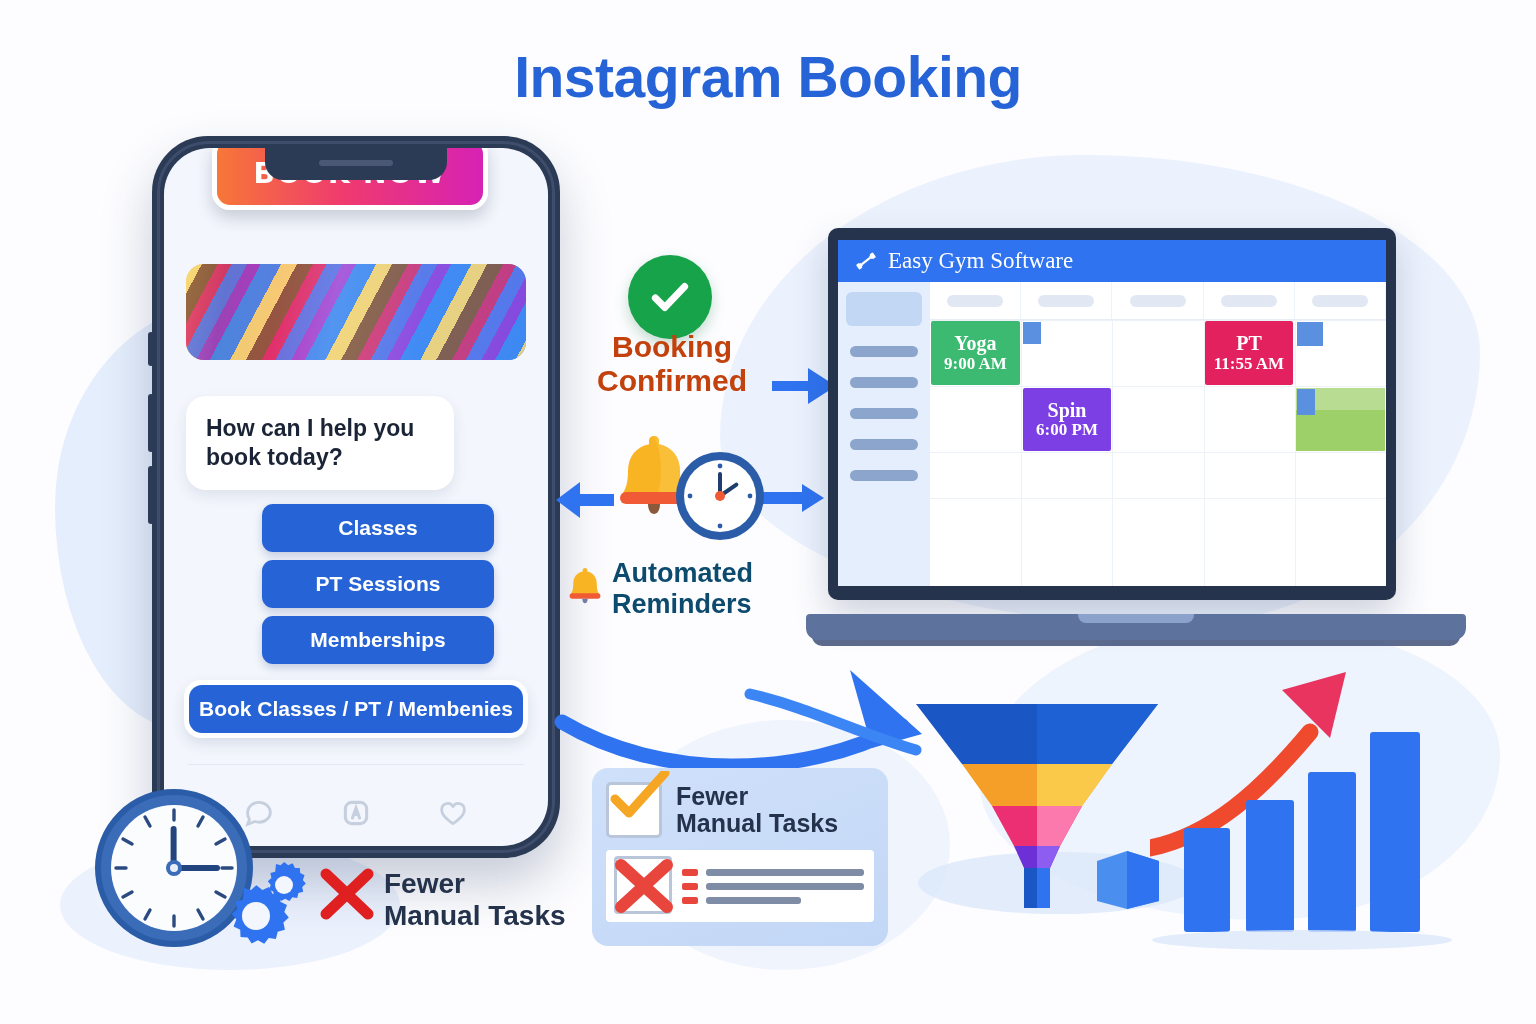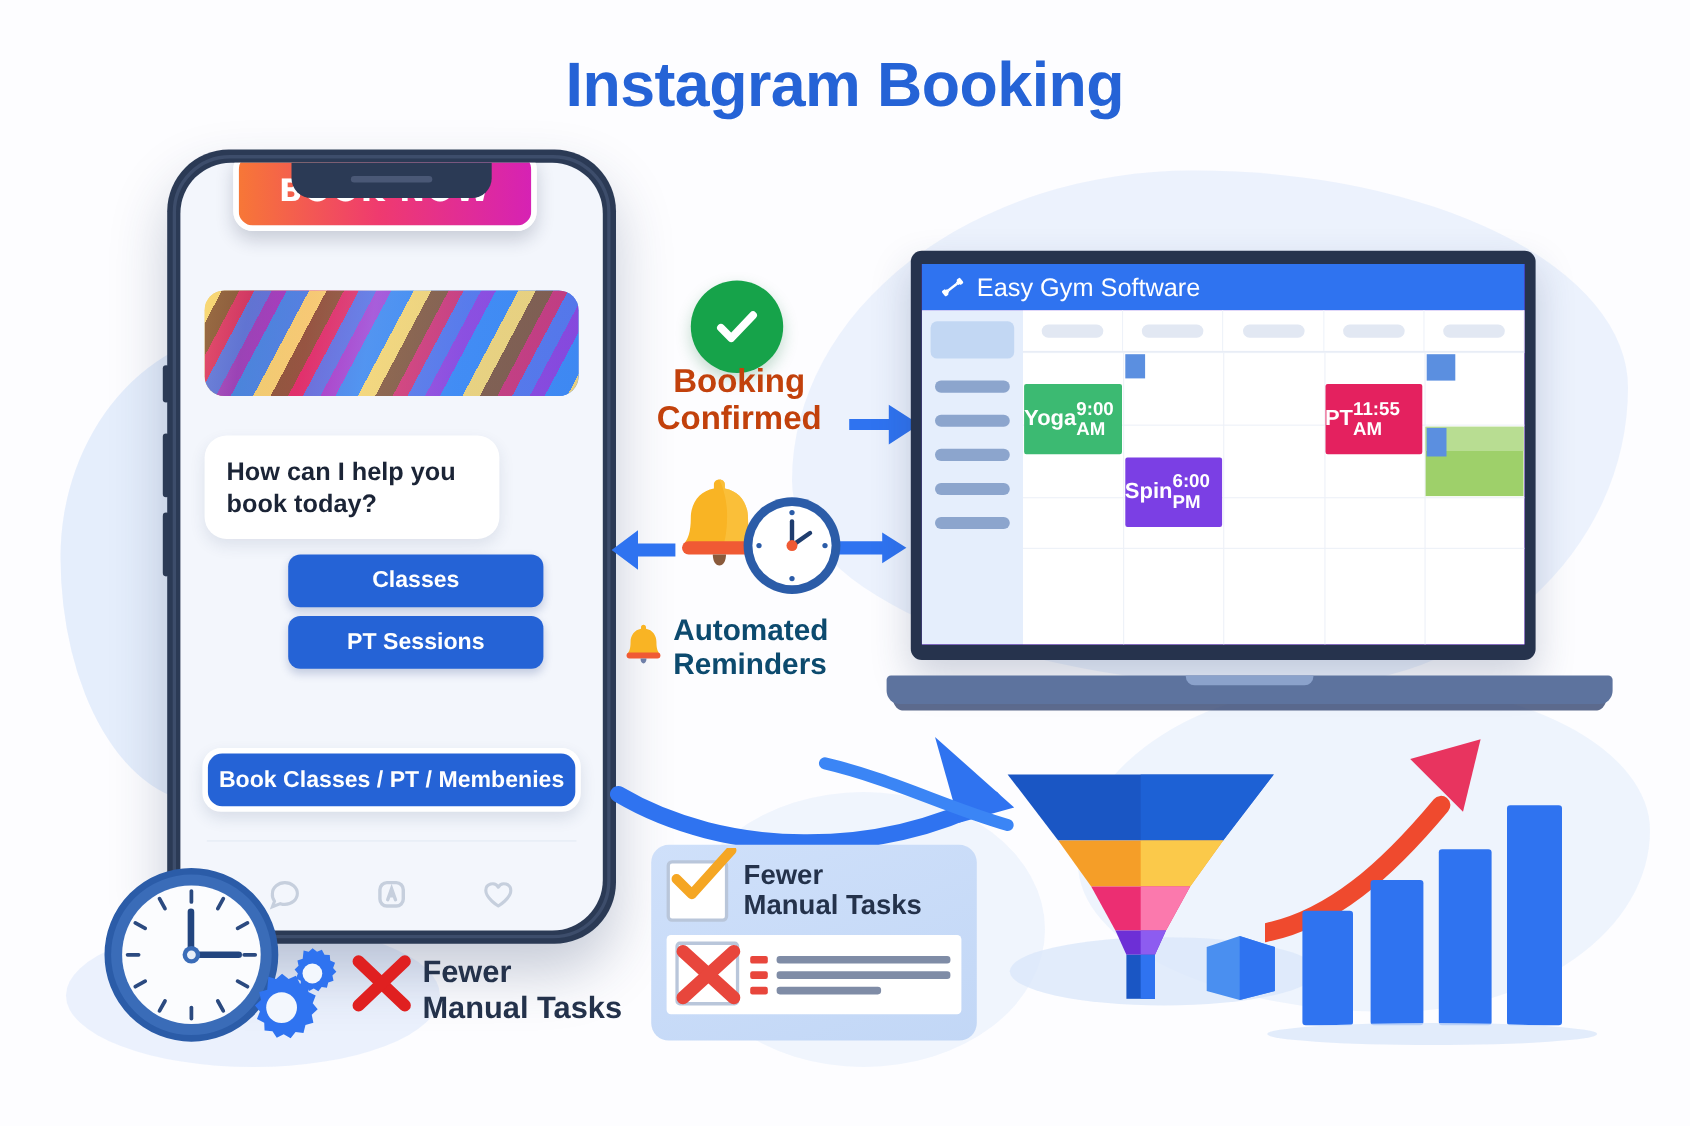--- a/index.html
+++ b/index.html
@@ -155,40 +155,40 @@
 
   .arrow-svg { position:absolute; overflow:visible; }
 
   
   #laptop { position:absolute; left:806px; top:228px; width:660px; height:412px; }
   #lid {
     position:absolute; left:22px; top:0; width:568px; height:372px;
     background:#26334d; border-radius:10px; padding:12px 10px 14px 10px;
     box-shadow:0 16px 36px rgba(40,60,100,.22);
   }
-  #laptop-screen { width:100%; height:100%; background:#6d28d9; overflow:hidden; position:relative;}
+  #laptop-screen { width:100%; height:100%; background:#fdba74; overflow:hidden; position:relative;font-family:Liberation Serif, serif;}
   #app-bar {
     height:42px; background:#2f73f0; display:flex; align-items:center; gap:10px; padding:0 16px;
   }
   #app-title { color:#fff; font-size:23px; font-weight:400; }
   #app-body { position:absolute; top:42px; left:0; right:0; bottom:0; display:flex; }
   #app-sidebar { width:92px; background:#e5eefc; padding:10px 8px; flex:0 0 auto;}
   #app-sidebar .tile { height:34px; background:#c2d7f3; border-radius:6px; margin-bottom:14px;}
   #app-sidebar .bar { height:11px; background:#8ca5cd; border-radius:6px; margin:20px 4px;}
   #cal { flex:1; background:#fff; position:relative; }
   #cal-head { display:flex; height:38px; border-bottom:1px solid #e8edf6; }
   #cal-head .col { flex:1; border-right:1px solid #eef2f9; display:flex; align-items:center; justify-content:center;}
   #cal-head .col .ph { width:56px; height:12px; background:#e2e8f3; border-radius:6px;}
   #cal-grid { position:relative; height:calc(100% - 38px); }
   #cal-grid .vline { position:absolute; top:0; bottom:0; width:1px; background:#edf1f8;}
   #cal-grid .hline { position:absolute; left:0; right:0; height:1px; background:#edf1f8;}
   .event {
     position:absolute; border-radius:2px; color:#fff;
-    display:flex; flex-direction:row; align-items:center; justify-content:center;
-    font-weight:700; line-height:1.08; cursor:pointer;margin-top:28px;
+    display:flex; flex-direction:column; align-items:center; justify-content:center;
+    font-weight:700; line-height:1.08; cursor:pointer;
   }
   .event .ttl { font-size:20px; }
   .event .tm  { font-size:17px; }
   .evblock { position:absolute; }
   #base {
     position:absolute; left:0; bottom:0; width:660px; height:26px;
     background:#5d739e; border-radius:4px 4px 12px 12px;
   }
   #base::after{content:"";position:absolute;left:50%;transform:translateX(-50%);top:0;
     width:116px;height:9px;background:#8ba2cb;border-radius:0 0 8px 8px;}
@@ -261,20 +261,21 @@
 
       <div id="banner">
         <div class="stripes"></div>
       </div>
       <div id="book-now">BOOK NOW</div>
 
       <div id="bubble">How can I help you book today?</div>
 
       <div class="chat-btn c1">Classes</div>
       <div class="chat-btn c2">PT Sessions</div>
+      <div class="chat-btn c3">Memberships</div>
 
       <div id="cta">
         <div class="inner">Book Classes / PT / Membenies</div>
       </div>
 
       <div id="phone-divider"></div>
       <div id="phone-nav">
         <span class="navicon">
           <svg width="34" height="34" viewBox="0 0 24 24" fill="none" stroke="#c6cfdd" stroke-width="2" stroke-linecap="round">
             <path d="M20 11.5c0 4-3.8 7-8 7-1 0-2-.2-2.9-.5L4 20l1.3-3.6A6.9 6.9 0 0 1 4 11.5c0-4 3.8-7 8-7s8 3 8 7z"></path>

